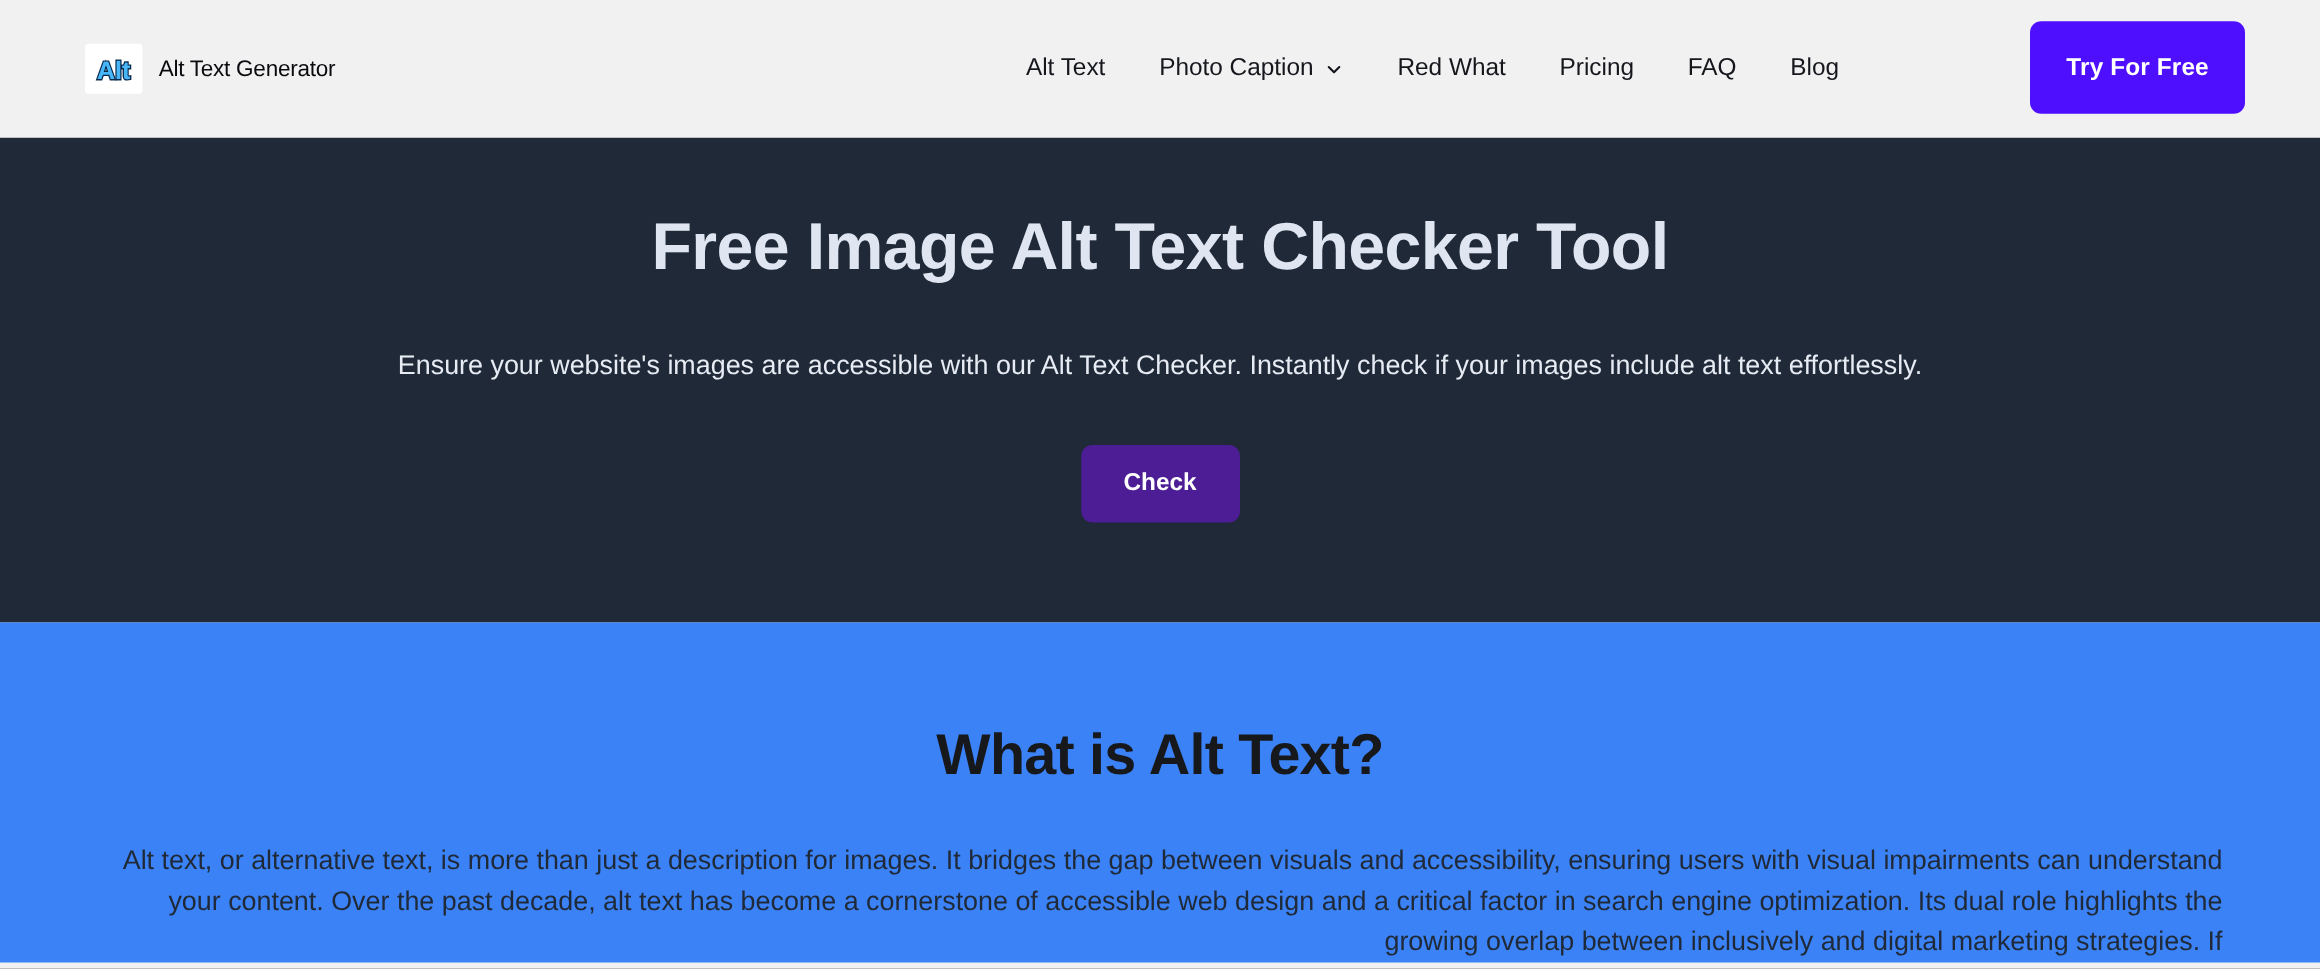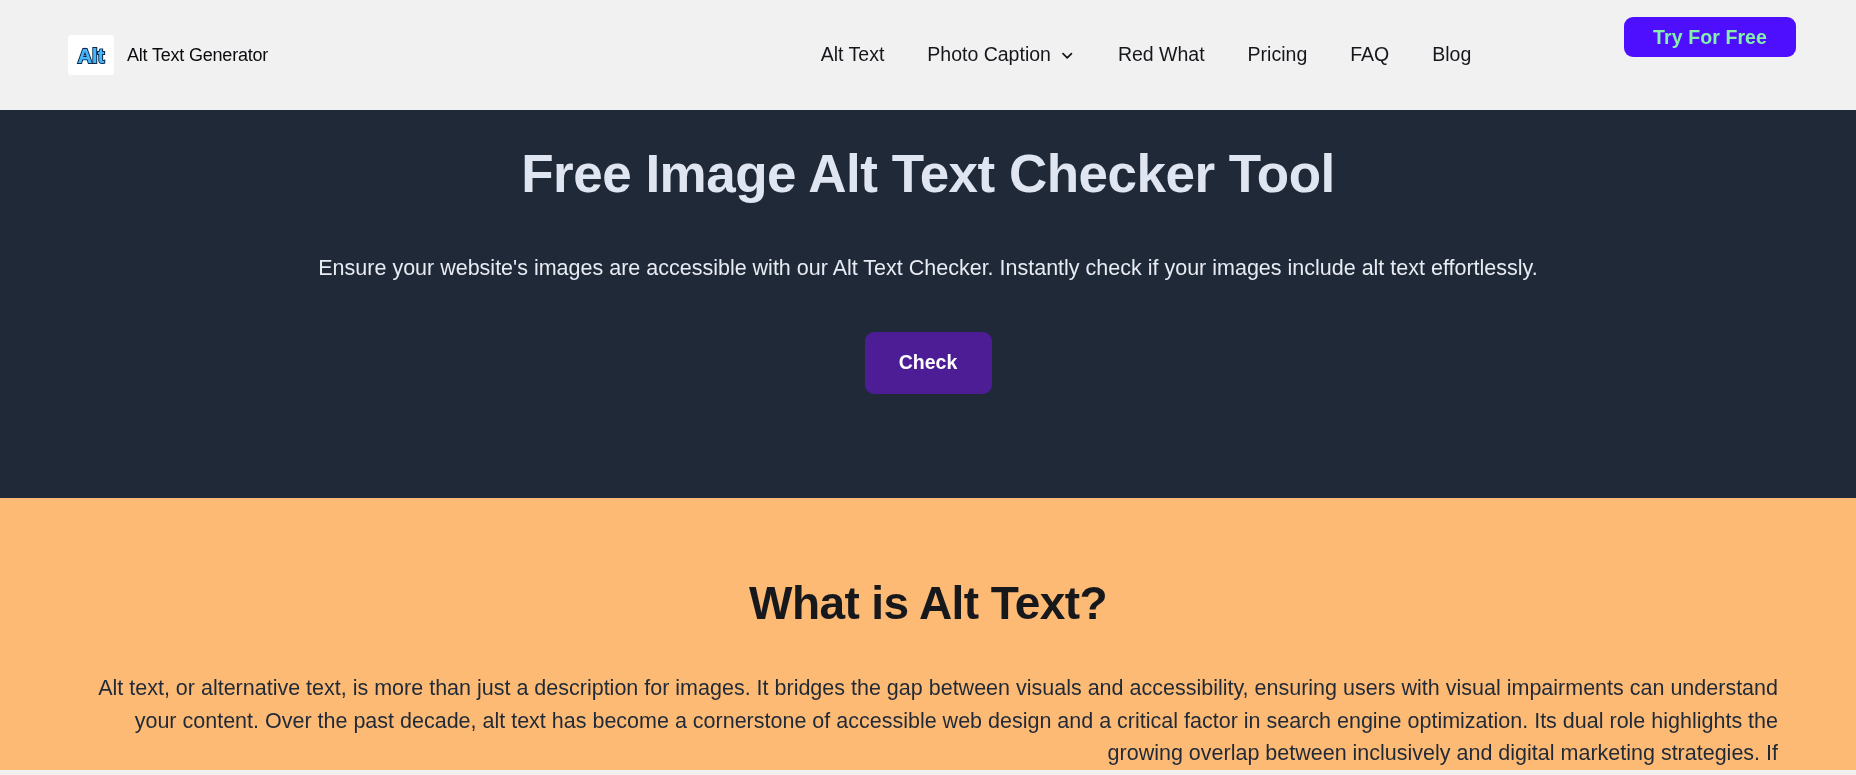--- a/index.html
+++ b/index.html
@@ -82,42 +82,42 @@
     width: 15px;
     height: 15px;
     flex: none;
   }
   .chevron svg { display: block; }
 
   .cta-button {
     position: absolute;
     right: 60px;
     top: 17px;
-    height: 40px;
+    height: 74px;
     padding: 0 29px;
     background: #4f0fff;
-    color: #86efac;
+    color: #ffffff;
     border: none;
     border-radius: 9px;
     font-family: inherit;
     font-size: 19.5px;
     font-weight: 700;
     letter-spacing: 0.1px;
     cursor: pointer;
     display: flex;
     align-items: center;
     justify-content: center;
     white-space: nowrap;
   }
 
   
   .hero {
     background: #1f2937;
     height: 388px;
-    padding-top: 32px;
+    padding-top: 56px;
     text-align: center;
   }
 
   .hero-title {
     font-size: 53px;
     font-weight: 700;
     color: #dfe6f2;
     letter-spacing: -0.5px;
     line-height: 1.2;
   }
@@ -160,21 +160,21 @@
     border: none;
     border-radius: 9px;
     font-family: inherit;
     font-size: 19.5px;
     font-weight: 700;
     cursor: pointer;
   }
 
   
   .content-section {
-    background: #fdba74;
+    background: #3b82f6;
     padding-top: 78px;
     text-align: center;
   }
 
   .section-title {
     font-size: 46px;
     font-weight: 700;
     color: #17181c;
     letter-spacing: -0.6px;
   }

